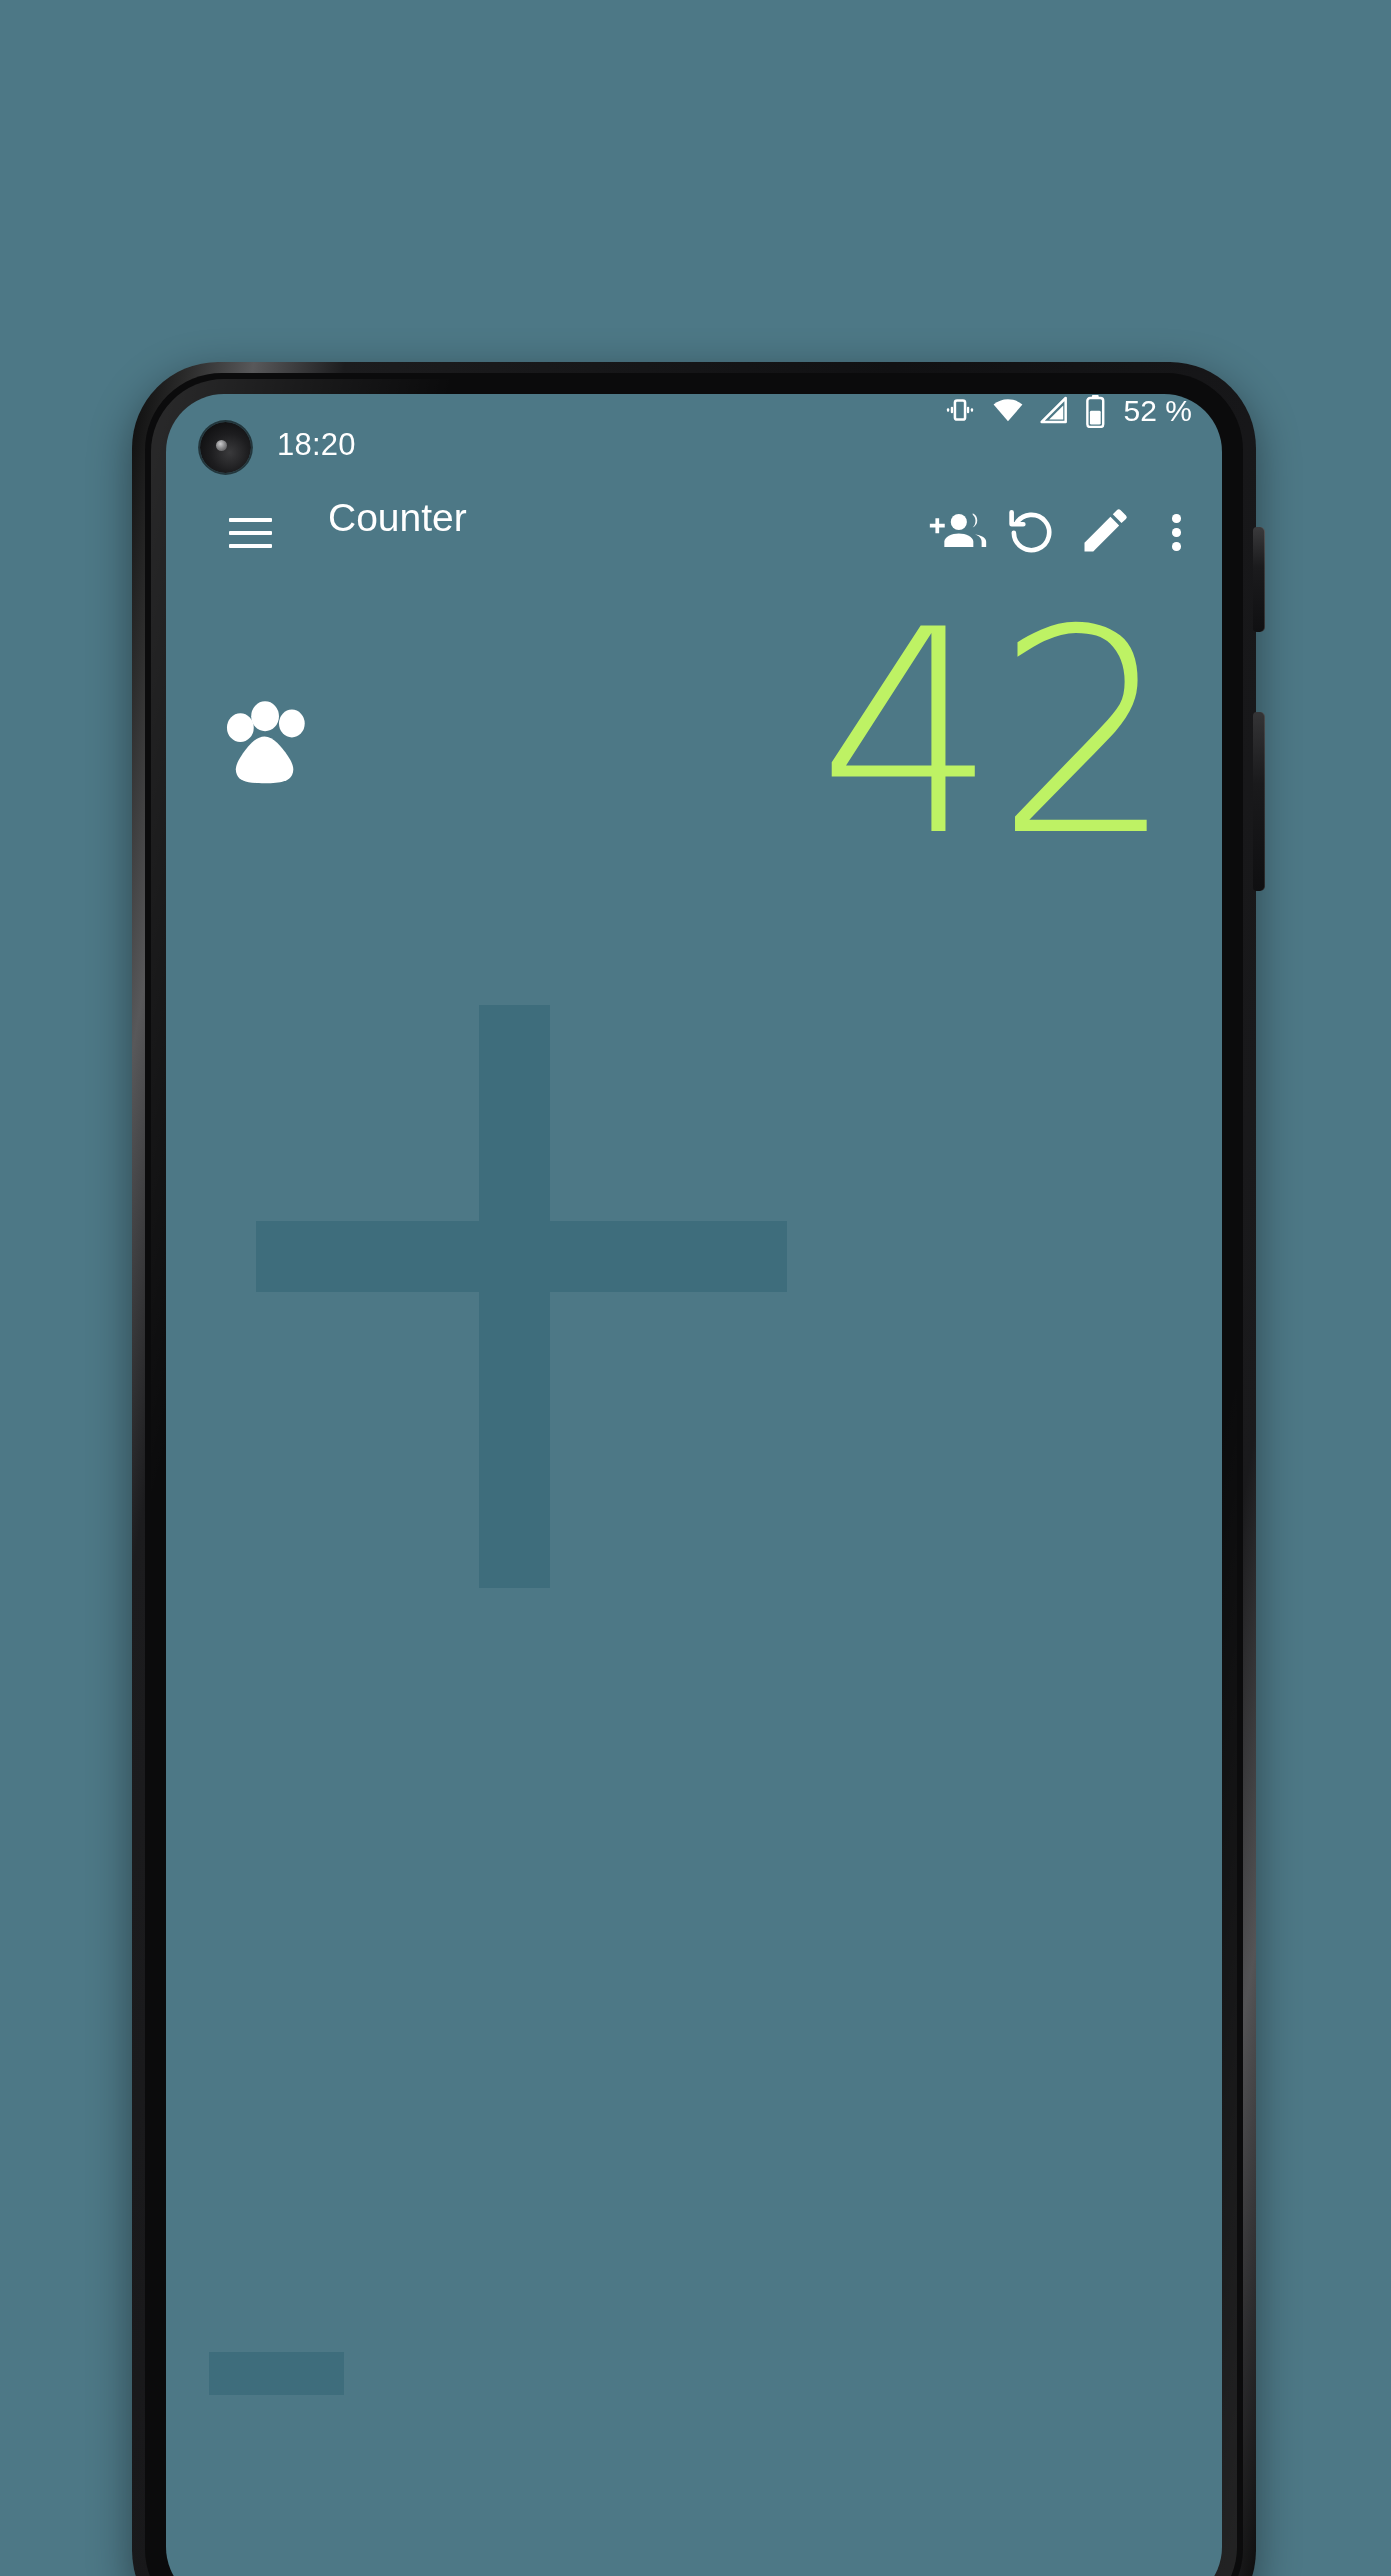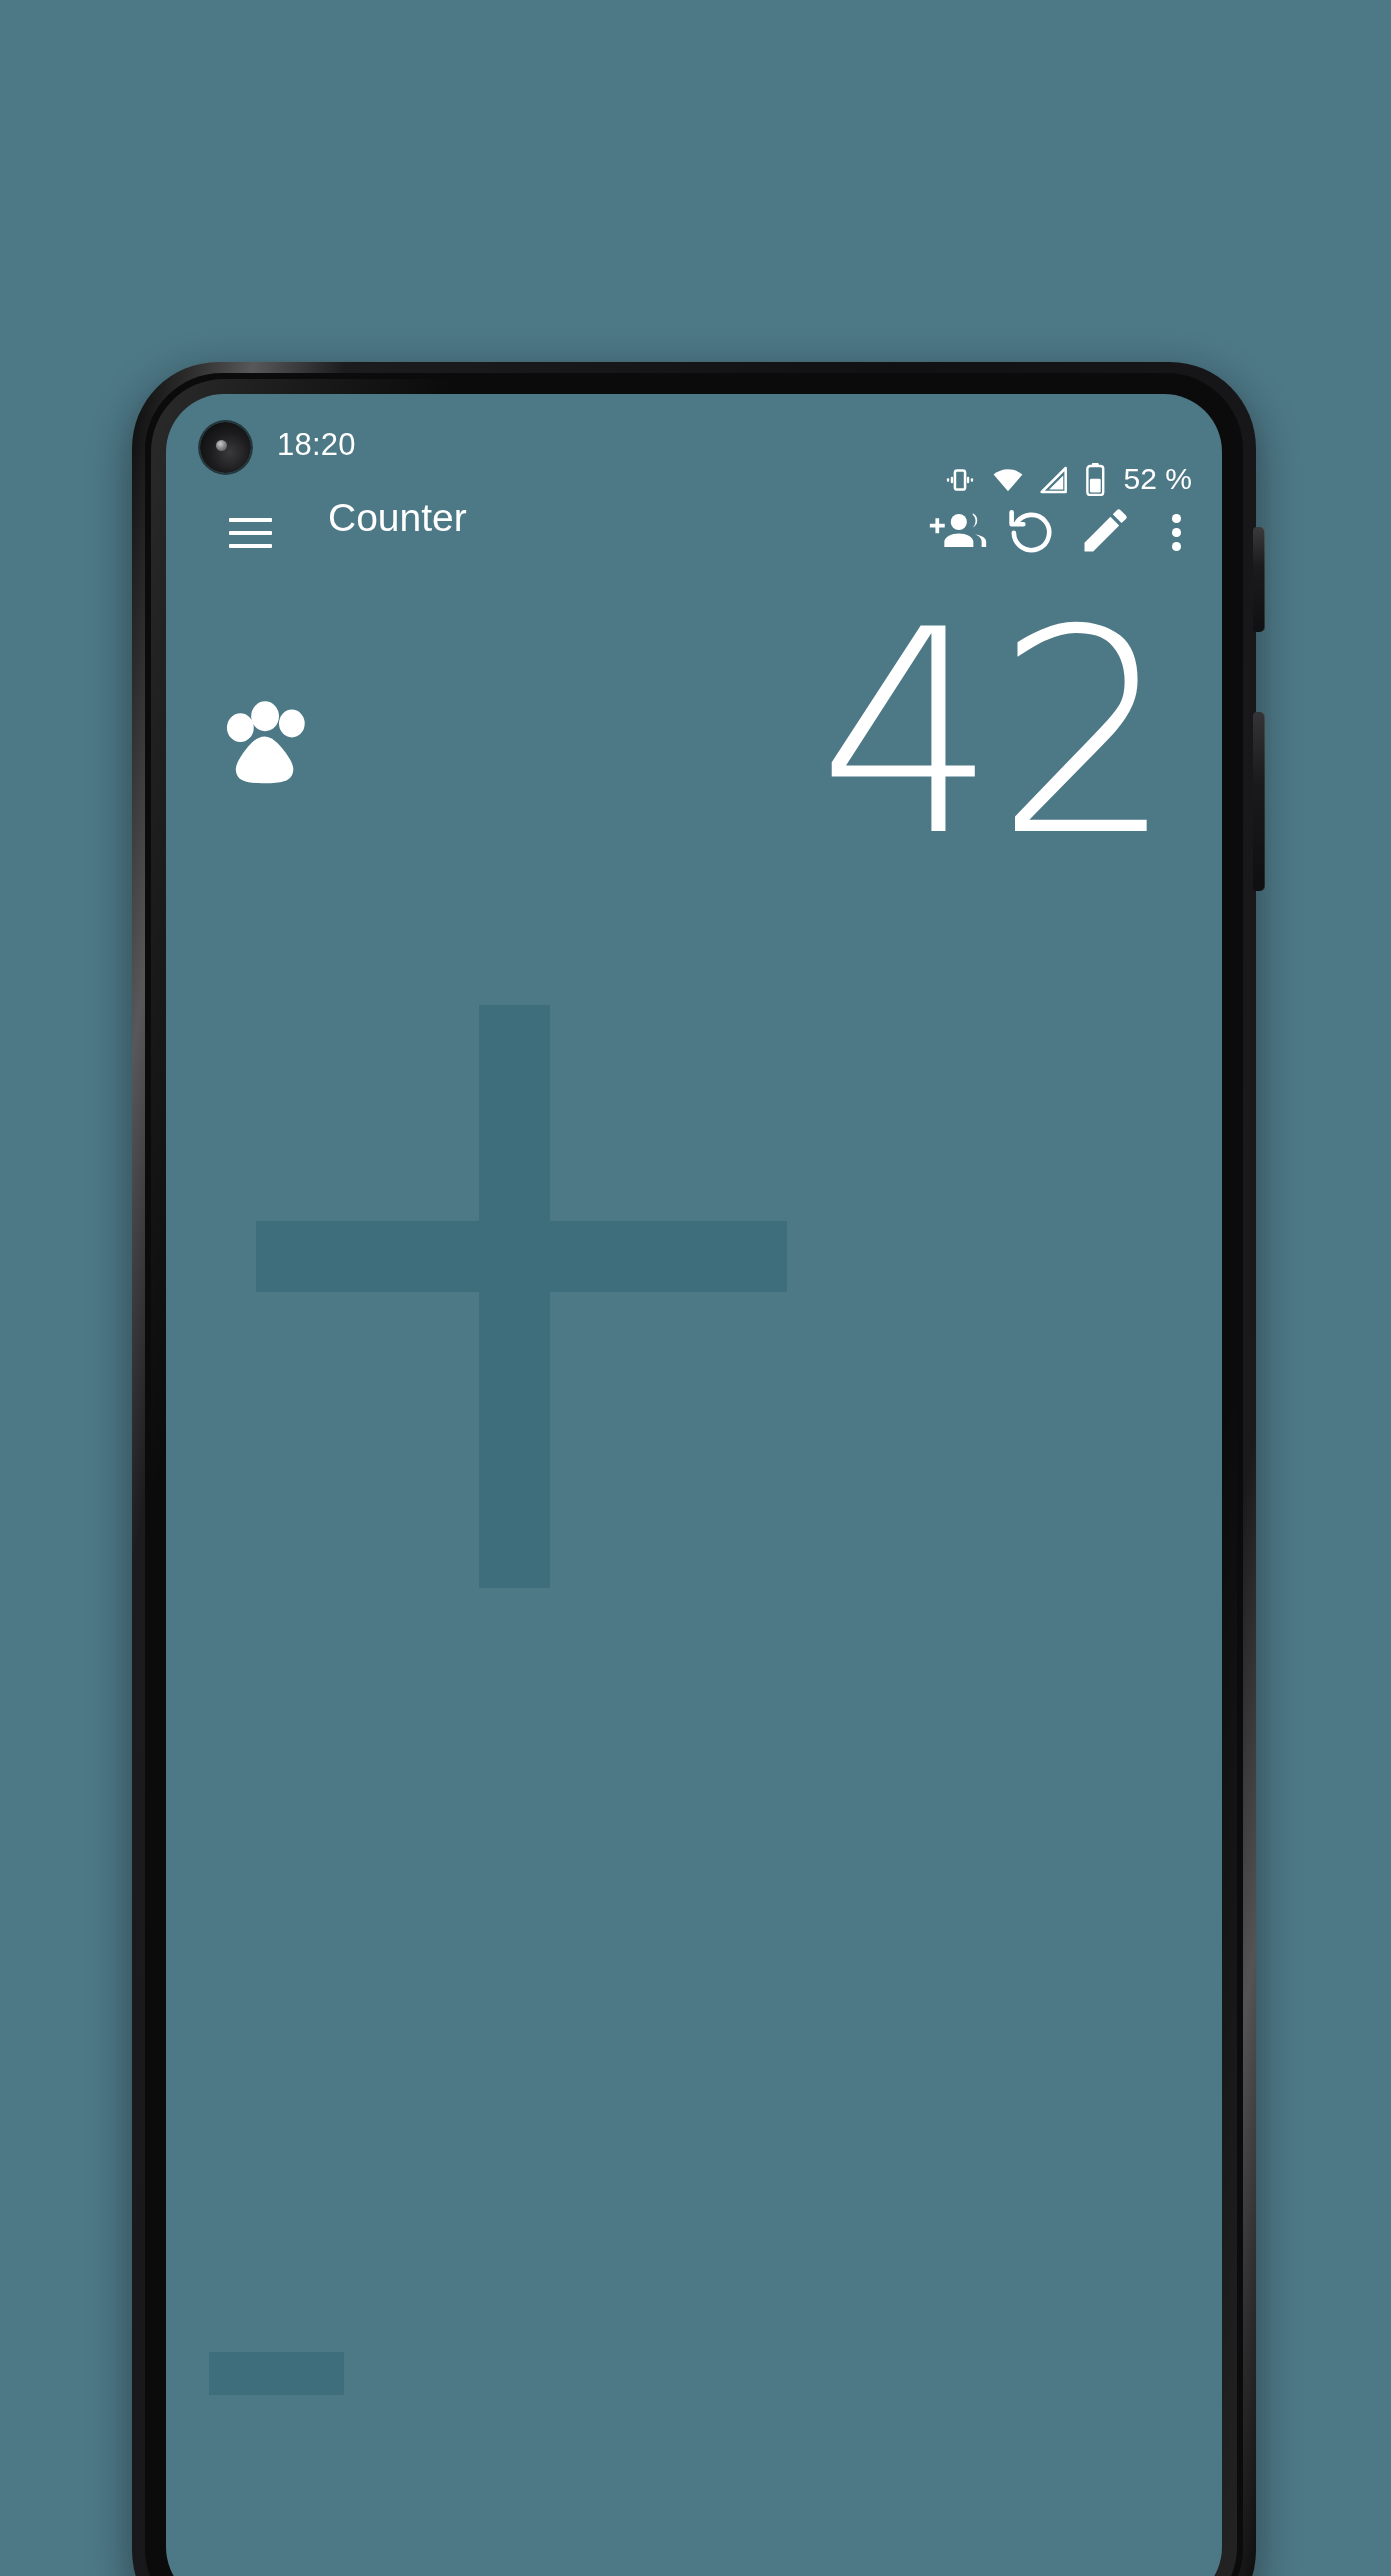--- a/index.html
+++ b/index.html
@@ -140,21 +140,21 @@
   .status-time {
     position:absolute;
     left:111px; top:0; height:102px;
     display:flex; align-items:center;
     font-size:31px; font-weight:400; letter-spacing:0.2px;
     color:#ffffff;
   }
   .status-right {
     position:absolute;
     right:30px; top:0; height:102px;
-    display:flex; align-items:flex-end; gap:13px;
+    display:flex; align-items:flex-start; gap:13px;
   }
   .status-battery-text {
     font-size:30px; font-weight:400; color:#ffffff; margin-left:3.8px;
   }
   .sicon { display:block; }
 
   
   .toolbar {
     position:absolute;
     left:16px; top:102px; width:100%; height:118px;
@@ -196,21 +196,21 @@
     display:flex; align-items:center;
   }
   .paw-wrap {
     position:absolute;
     left:45px; top:75px;
     width:103px; height:103px;
   }
   .counter-value {
     position:absolute;
     right:49px; top:-20.7px;
-    color:#ffffff;
+    color:#bef264;
     font-size:282px;
     font-weight:300;
     line-height:1;
     letter-spacing:-1.9px;
     font-family:"DejaVu Sans", sans-serif;
   }
 </style>
 </head>
 <body>
 

